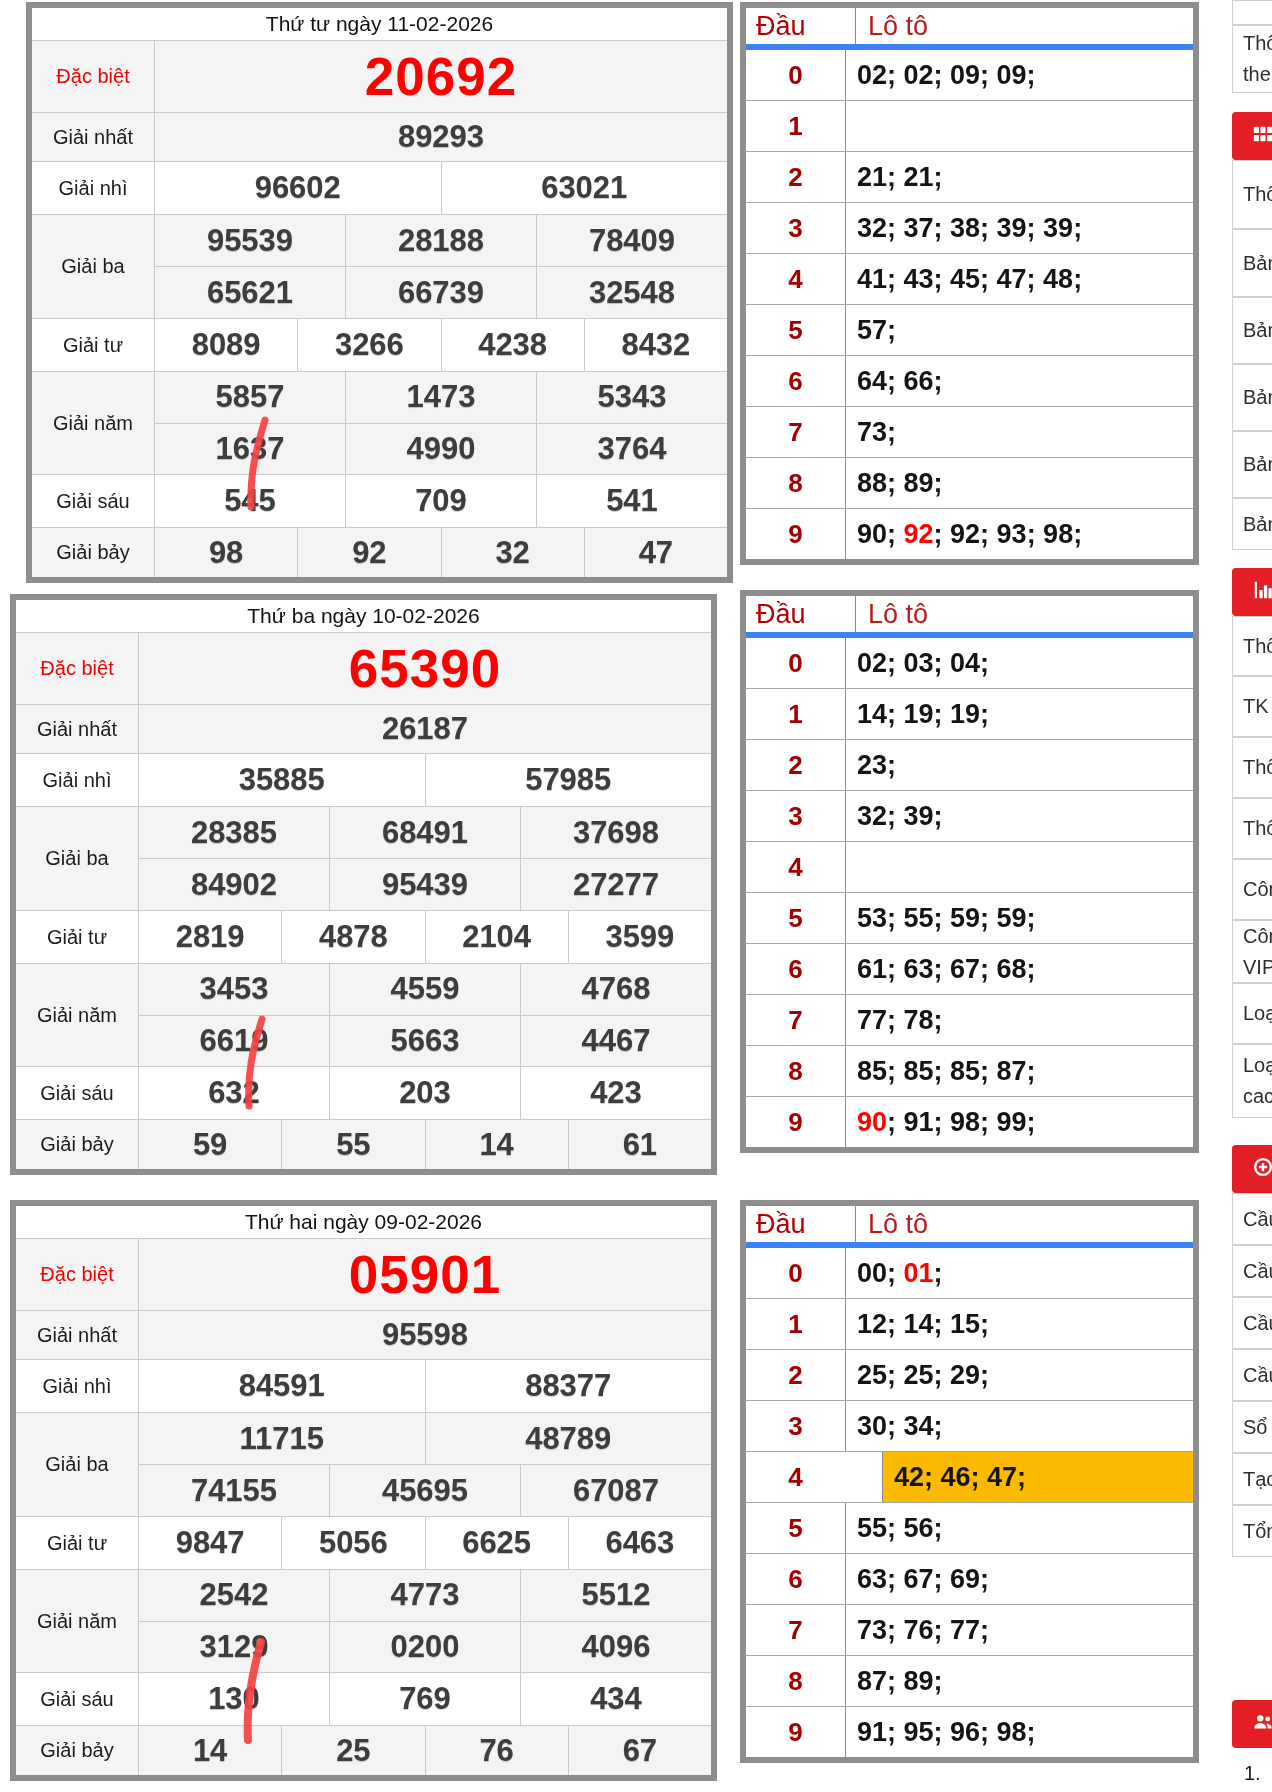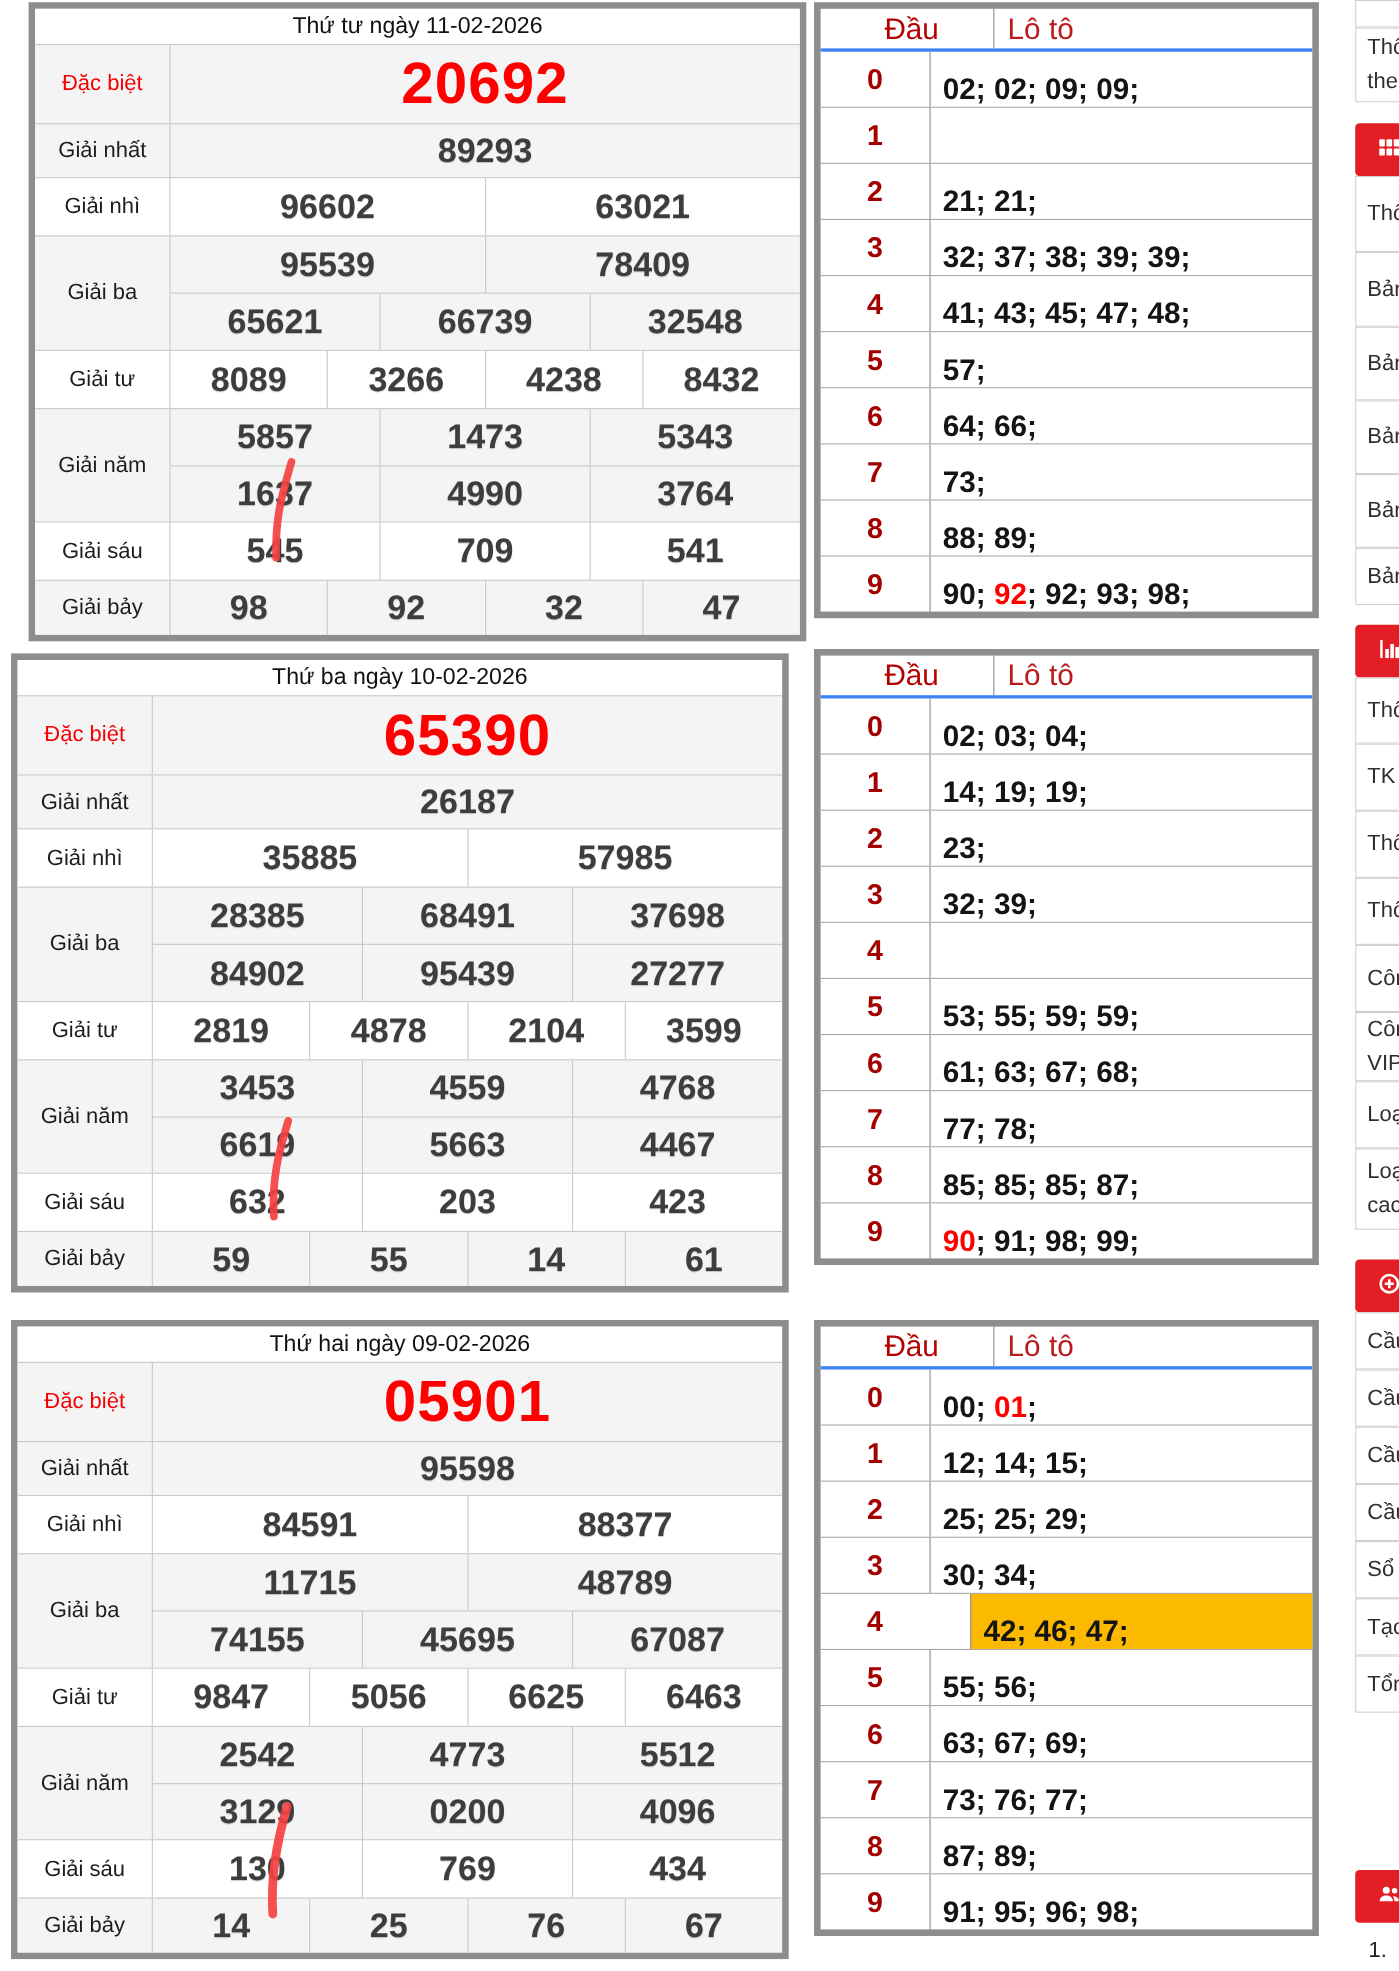--- a/index.html
+++ b/index.html
@@ -16,27 +16,27 @@
   .plabel.red{color:#f40000;}
   .pvals{flex:1;display:flex;flex-direction:column;border-left:1px solid #c9c9c9;}
   .pvrow{flex:1;display:flex;}
   .pvrow + .pvrow{border-top:1px solid #c9c9c9;}
   .pcell{flex:1;display:flex;align-items:center;justify-content:center;
     font-weight:700;font-size:31px;color:#3d3d3d;text-shadow:0 1px 1px rgba(0,0,0,.22);}
   .pcell + .pcell{border-left:1px solid #c9c9c9;}
   .prow.special .pcell{color:#ff0000;font-size:53px;text-shadow:none;letter-spacing:1px;}
   
   .dautable{position:absolute;left:740px;width:459px;border:6px solid #8d8d8d;background:#fff;box-sizing:border-box;}
-  .dt-header{display:flex;height:36px;align-items:center;border-bottom:3px solid #3b82f6;padding-left:48px;}
+  .dt-header{display:flex;height:36px;align-items:center;border-bottom:6px solid #3b82f6;}
   .dt-h1{flex:0 0 99px;padding-left:10px;color:#b30000;font-size:27px;}
   .dt-h2{flex:1;align-self:stretch;display:flex;align-items:center;border-left:1px solid #8a8a8a;padding-left:12px;color:#b91c1c;font-size:27px;}
   .drow{display:flex;height:50px;}
   .drow + .drow{border-top:1px solid #a8a8a8;}
   .dd{flex:0 0 99px;display:flex;align-items:center;justify-content:center;color:#a30000;font-weight:700;font-size:26px;}
-  .dl{flex:1;display:flex;align-items:flex-end;border-left:1px solid #8a8a8a;padding-left:11px;font-weight:700;font-size:27px;color:#141414;white-space:pre;}
+  .dl{flex:1;display:flex;align-items:center;border-left:1px solid #8a8a8a;padding-left:11px;font-weight:700;font-size:27px;color:#141414;white-space:pre;}
   .dl.hl{background:#fbba00;margin-left:37px;}
   .dl .hot{color:#ff0000;}
   
   .sb-cell{position:absolute;left:1232px;width:300px;background:#fff;border:1px solid #cfcfcf;
     box-sizing:border-box;font-size:20px;color:#2e2e2e;display:flex;flex-direction:column;
     justify-content:center;padding-left:10px;gap:8px;line-height:1.15;}
   .sb-bar{position:absolute;left:1232px;width:300px;height:48px;border-radius:4px;
     display:flex;align-items:center;padding-left:20px;box-sizing:border-box;}
   .sb-text{position:absolute;font-size:20px;color:#222;}
   
@@ -71,20 +71,21 @@
             <div class="pcell">96602</div>
             <div class="pcell">63021</div>
           </div>
         </div>
       </div>
       <div class="prow stripe" style="height: 103px;">
         <div class="plabel">Giải ba</div>
         <div class="pvals">
           <div class="pvrow">
             <div class="pcell">95539</div>
+            <div class="pcell">28188</div>
             <div class="pcell">78409</div>
           </div>
           <div class="pvrow">
             <div class="pcell">65621</div>
             <div class="pcell">66739</div>
             <div class="pcell">32548</div>
           </div>
         </div>
       </div>
       <div class="prow" style="height: 52px;">

